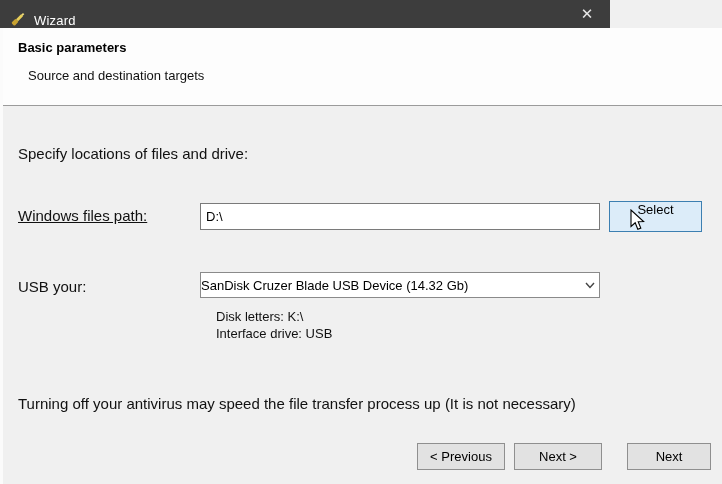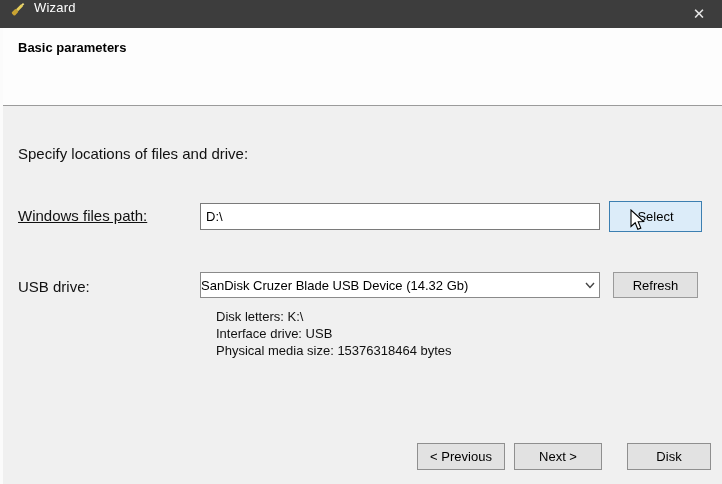--- a/index.html
+++ b/index.html
@@ -9,23 +9,23 @@
     overflow: hidden;
   }
   .window {
     position: relative;
     width: 722px; height: 484px;
     background: #f0f0f0;
   }
   
   .titlebar {
     position: absolute; top: 0; left: 0;
-    width: 722px; height: 28px;
+    width: 610px; height: 28px;
     background: #3d3d3d;
-    display: flex; align-items: flex-start;
+    display: flex; align-items: flex-end;
   }
   .titlebar-icon { margin-left: 9px; width: 18px; height: 18px; display: flex; align-items: center; }
   .titlebar-text {
     color: #ffffff; font-size: 13px; margin-left: 7px; letter-spacing: 0.2px;
   }
   .close-btn {
     position: absolute; right: 0; top: 0; width: 46px; height: 28px;
     display: flex; align-items: center; justify-content: center;
     color: #e8e8e8; font-size: 15px; cursor: default;
   }
@@ -62,21 +62,21 @@
     font-family: "Liberation Sans", sans-serif;
     font-size: 13px; color: #000; padding: 0 5px;
     outline: none;
   }
   .select-btn {
     position: absolute; left: 609px; top: 201px;
     width: 93px; height: 31px;
     background: #dcecf9; border: 1px solid #3c7fb1;
     font-family: "Liberation Sans", sans-serif;
     font-size: 13px; color: #000;
-    display: flex; align-items: center; justify-content: center;
+    display: flex; justify-content: center;
     cursor: default;
   }
   .combobox {
     position: absolute; left: 200px; top: 272px;
     width: 400px; height: 26px;
     background: #ffffff; border: 1px solid #8a8a8a;
     display: flex; align-items: center;
     font-size: 13px; color: #000;
     padding: 0 0; cursor: default;
   }
@@ -130,59 +130,57 @@
       </svg>
     </span>
     <span class="titlebar-text">Wizard</span>
     <div class="close-btn">
       <span>✕</span>
     </div>
   </div>
 
   <div class="header">
     <div class="header-title">Basic parameters</div>
+    <div class="header-subtitle">Source and destination targets</div>
   </div>
   <div class="left-edge"></div>
 
   <div class="label instruction">Specify locations of files and drive:</div>
 
   <div class="label lbl-path">Windows files path:</div>
   <input class="text-input" type="text" value="D:\" style="">
   <button class="select-btn">
     <span>Select</span>
   </button>
 
-  <div class="label lbl-usb">USB drive:</div>
+  <div class="label lbl-usb">USB your:</div>
   <div class="combobox">
     <span class="combo-text">SanDisk Cruzer Blade USB Device (14.32 Gb)</span>
     <span class="combo-chevron">
       <svg width="14" height="14" viewBox="0 0 14 14">
         <polyline points="3,5 7,9.5 11,5" fill="none" stroke="#444" stroke-width="1.4"></polyline>
       </svg>
     </span>
   </div>
-  <button class="refresh-btn">
-    <span>Refresh</span>
-  </button>
 
   <ul class="drive-details">
     <li>Disk letters: K:\</li>
     <li>Interface drive: USB</li>
-    <li>Physical media size: 15376318464 bytes</li>
   </ul>
 
+  <div class="label note">Turning off your antivirus may speed the file transfer process up (It is not necessary)</div>
 
   <button class="footer-btn btn-previous">
     <span>&lt; Previous</span>
   </button>
   <button class="footer-btn btn-next">
     <span>Next &gt;</span>
   </button>
   <button class="footer-btn btn-exit">
-    <span>Disk</span>
+    <span>Next</span>
   </button>
 
   <div class="cursor">
     <svg width="20" height="24" viewBox="0 0 20 24">
       <path d="M2,1 L2,17.5 L6.2,13.8 L8.8,20.3 L11.8,19.1 L9.2,12.8 L14.6,12.6 Z" fill="#ffffff" stroke="#000000" stroke-width="1.1"></path>
     </svg>
   </div>
 
 </div>
 

